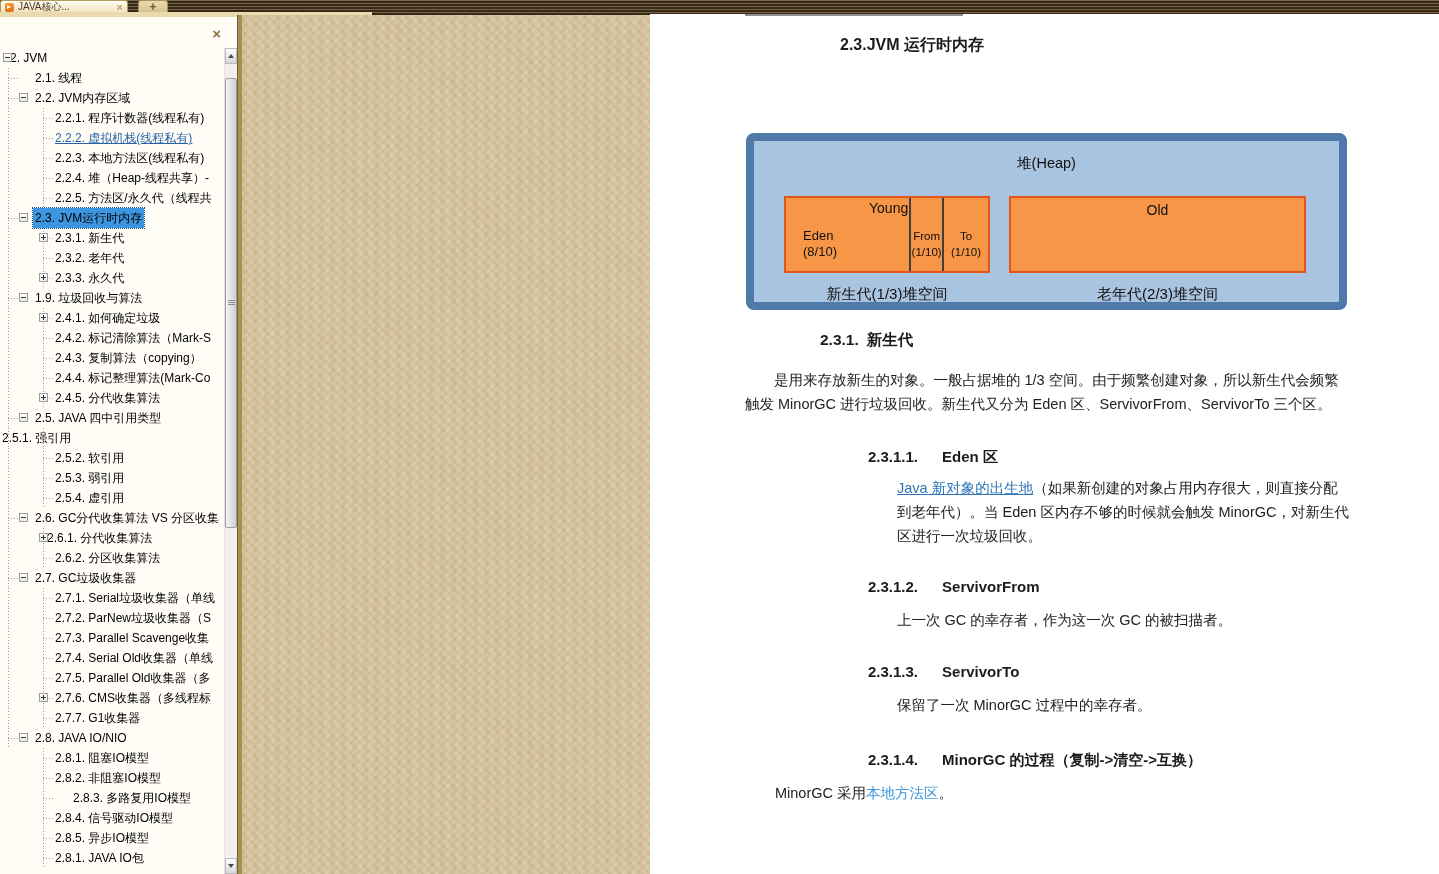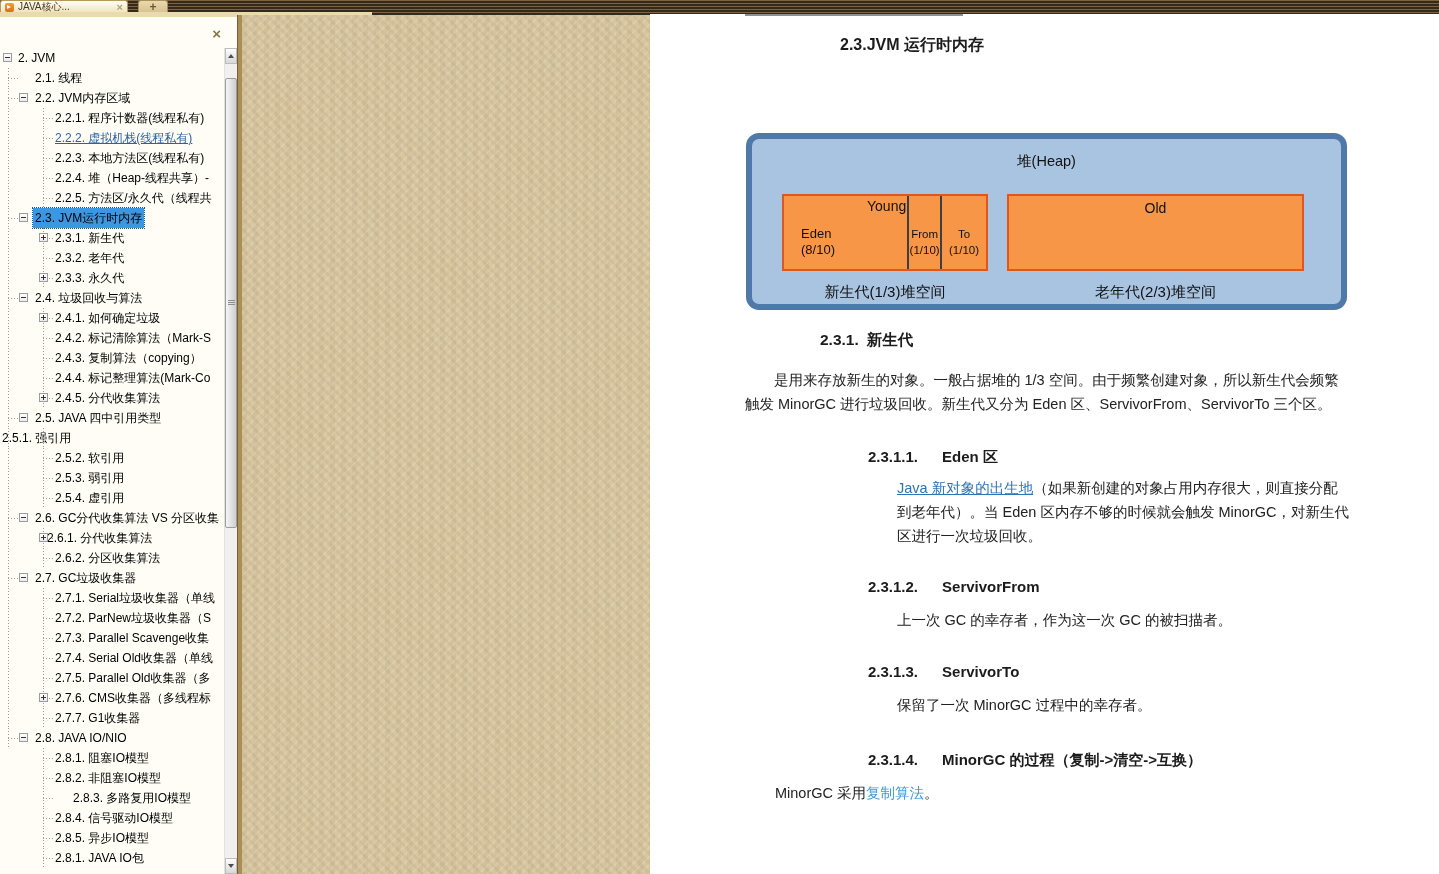--- a/index.html
+++ b/index.html
@@ -117,21 +117,21 @@
   .p231{left:95px;top:354px;width:606px;text-indent:2em;}
   .p-sub{left:247px;width:455px;}
   .p2314{left:125px;top:767px;}
   .doclink{color:#2e74b5;text-decoration:underline;}
   .litelink{color:#3e9ade;text-decoration:none;}
   .it{font-style:italic;}
   .bd{font-weight:bold;}
   
   .diagram{
     position:absolute;left:96px;top:119px;width:601px;height:177px;box-sizing:border-box;
-    border:6px solid #15803d;background:#a9c4e1;border-radius:13px;
+    border:8px solid #15803d;background:#a9c4e1;border-radius:8px;
   }
   .heap-title{position:absolute;left:0;right:0;top:13px;text-align:center;font-size:14.5px;color:#111;}
   .gen-box{
     position:absolute;top:55px;height:77px;box-sizing:border-box;
     background:#f79646;border:2px solid #e0561c;
   }
   .young-box{left:30px;width:206px;display:flex;}
   .old-box{left:255px;width:297px;}
   .col{position:relative;height:100%;box-sizing:border-box;}
   .col.eden{width:126px;border-right:2px solid #3f3f3f;}
@@ -157,33 +157,33 @@
 <div class="tab newtab">
   <span class="plus-glyph">+</span>
 </div>
 <div class="under-strip"></div>
 
 <div class="texture"></div>
 
 <div class="panel">
   <span class="panel-close">×</span>
   <div class="tree">
-      <div class="tree-row"><div class="exp minus" style="left: 3px;"></div><span class="lab normal" style="margin-left: 16px;">2. JVM</span></div>
+      <div class="tree-row"><div class="exp minus" style="left: 3px;"></div><span class="lab normal" style="margin-left: 8px;">2. JVM</span></div>
       <div class="tree-row"><div class="guide" style="left: 8px;"></div><div class="dash" style="left: 8px;"></div><span class="lab normal" style="margin-left: 33px;">2.1. 线程</span></div>
       <div class="tree-row"><div class="guide" style="left: 8px;"></div><div class="dash" style="left: 8px;"></div><div class="exp minus" style="left: 19px;"></div><span class="lab normal" style="margin-left: 33px;">2.2. JVM内存区域</span></div>
       <div class="tree-row"><div class="guide" style="left: 8px;"></div><div class="guide" style="left: 43px;"></div><div class="dash" style="left: 43px;"></div><span class="lab normal" style="margin-left: 53px;">2.2.1. 程序计数器(线程私有)</span></div>
       <div class="tree-row"><div class="guide" style="left: 8px;"></div><div class="guide" style="left: 43px;"></div><div class="dash" style="left: 43px;"></div><span class="lab link" style="margin-left: 53px; color: rgb(42, 100, 168);">2.2.2. 虚拟机栈(线程私有)</span></div>
       <div class="tree-row"><div class="guide" style="left: 8px;"></div><div class="guide" style="left: 43px;"></div><div class="dash" style="left: 43px;"></div><span class="lab normal" style="margin-left: 53px;">2.2.3. 本地方法区(线程私有)</span></div>
       <div class="tree-row"><div class="guide" style="left: 8px;"></div><div class="guide" style="left: 43px;"></div><div class="dash" style="left: 43px;"></div><span class="lab normal" style="margin-left: 53px;">2.2.4. 堆（Heap-线程共享）-</span></div>
       <div class="tree-row"><div class="guide" style="left: 8px;"></div><div class="guide" style="left: 43px;"></div><div class="dash" style="left: 43px;"></div><span class="lab normal" style="margin-left: 53px;">2.2.5. 方法区/永久代（线程共</span></div>
       <div class="tree-row"><div class="guide" style="left: 8px;"></div><div class="dash" style="left: 8px;"></div><div class="exp minus" style="left: 19px;"></div><span class="lab selected" style="margin-left: 33px; background: rgb(61, 150, 224);">2.3. JVM运行时内存</span></div>
       <div class="tree-row"><div class="guide" style="left: 8px;"></div><div class="guide" style="left: 43px;"></div><div class="dash" style="left: 43px;"></div><div class="exp plus" style="left: 39px;"></div><span class="lab normal" style="margin-left: 53px;">2.3.1. 新生代</span></div>
       <div class="tree-row"><div class="guide" style="left: 8px;"></div><div class="guide" style="left: 43px;"></div><div class="dash" style="left: 43px;"></div><span class="lab normal" style="margin-left: 53px;">2.3.2. 老年代</span></div>
       <div class="tree-row"><div class="guide" style="left: 8px;"></div><div class="guide" style="left: 43px;"></div><div class="dash" style="left: 43px;"></div><div class="exp plus" style="left: 39px;"></div><span class="lab normal" style="margin-left: 53px;">2.3.3. 永久代</span></div>
-      <div class="tree-row"><div class="guide" style="left: 8px;"></div><div class="dash" style="left: 8px;"></div><div class="exp minus" style="left: 19px;"></div><span class="lab normal" style="margin-left: 33px;">2.4. 垃圾回收与算法</span></div>
+      <div class="tree-row"><div class="guide" style="left: 8px;"></div><div class="dash" style="left: 8px;"></div><div class="exp minus" style="left: 19px;"></div><span class="lab normal" style="margin-left: 33px;">1.9. 垃圾回收与算法</span></div>
       <div class="tree-row"><div class="guide" style="left: 8px;"></div><div class="guide" style="left: 43px;"></div><div class="dash" style="left: 43px;"></div><div class="exp plus" style="left: 39px;"></div><span class="lab normal" style="margin-left: 53px;">2.4.1. 如何确定垃圾</span></div>
       <div class="tree-row"><div class="guide" style="left: 8px;"></div><div class="guide" style="left: 43px;"></div><div class="dash" style="left: 43px;"></div><span class="lab normal" style="margin-left: 53px;">2.4.2. 标记清除算法（Mark-S</span></div>
       <div class="tree-row"><div class="guide" style="left: 8px;"></div><div class="guide" style="left: 43px;"></div><div class="dash" style="left: 43px;"></div><span class="lab normal" style="margin-left: 53px;">2.4.3. 复制算法（copying）</span></div>
       <div class="tree-row"><div class="guide" style="left: 8px;"></div><div class="guide" style="left: 43px;"></div><div class="dash" style="left: 43px;"></div><span class="lab normal" style="margin-left: 53px;">2.4.4. 标记整理算法(Mark-Co</span></div>
       <div class="tree-row"><div class="guide" style="left: 8px;"></div><div class="guide" style="left: 43px;"></div><div class="dash" style="left: 43px;"></div><div class="exp plus" style="left: 39px;"></div><span class="lab normal" style="margin-left: 53px;">2.4.5. 分代收集算法</span></div>
       <div class="tree-row"><div class="guide" style="left: 8px;"></div><div class="dash" style="left: 8px;"></div><div class="exp minus" style="left: 19px;"></div><span class="lab normal" style="margin-left: 33px;">2.5. JAVA 四中引用类型</span></div>
       <div class="tree-row"><div class="guide" style="left: 8px;"></div><div class="guide" style="left: 43px;"></div><div class="dash" style="left: 43px;"></div><span class="lab normal" style="">2.5.1. 强引用</span></div>
       <div class="tree-row"><div class="guide" style="left: 8px;"></div><div class="guide" style="left: 43px;"></div><div class="dash" style="left: 43px;"></div><span class="lab normal" style="margin-left: 53px;">2.5.2. 软引用</span></div>
       <div class="tree-row"><div class="guide" style="left: 8px;"></div><div class="guide" style="left: 43px;"></div><div class="dash" style="left: 43px;"></div><span class="lab normal" style="margin-left: 53px;">2.5.3. 弱引用</span></div>
       <div class="tree-row"><div class="guide" style="left: 8px;"></div><div class="guide" style="left: 43px;"></div><div class="dash" style="left: 43px;"></div><span class="lab normal" style="margin-left: 53px;">2.5.4. 虚引用</span></div>
@@ -262,14 +262,14 @@
   <div class="h4" style="top:434px;"><span class="num">2.3.1.1.</span><span>Eden 区</span></div>
   <div class="para p-sub" style="top:462px;"><a class="doclink" href="#" style="color: rgb(46, 116, 181);">Java 新对象的出生地</a><span>（如果新创建的对象占用内存很大，则直接分配到老年代）。当 Eden 区内存不够的时候就会触发 MinorGC，对新生代区进行一次垃圾回收。</span></div>
 
   <div class="h4" style="top:564px;"><span class="num">2.3.1.2.</span><span>ServivorFrom</span></div>
   <div class="para p-sub" style="top:594px;">上一次 GC 的幸存者，作为这一次 GC 的被扫描者。</div>
 
   <div class="h4" style="top:649px;"><span class="num">2.3.1.3.</span><span>ServivorTo</span></div>
   <div class="para p-sub" style="top:679px;">保留了一次 MinorGC 过程中的幸存者。</div>
 
   <div class="h4" style="top:737px;"><span class="num">2.3.1.4.</span><span>MinorGC 的过程（复制-&gt;清空-&gt;互换）</span></div>
-  <div class="para p2314"><span>MinorGC 采用</span><a class="litelink" href="#" style="color: rgb(62, 154, 222);">复制算法</a><span>。</span></div>
+  <div class="para p2314"><span>MinorGC 采用</span><a class="litelink" href="#" style="color: rgb(62, 154, 222);">本地方法区</a><span>。</span></div>
 </div>
 
 </body></html>

